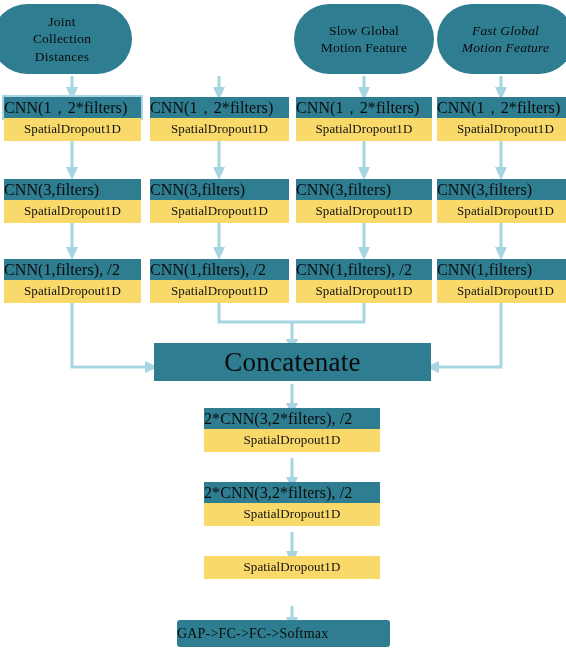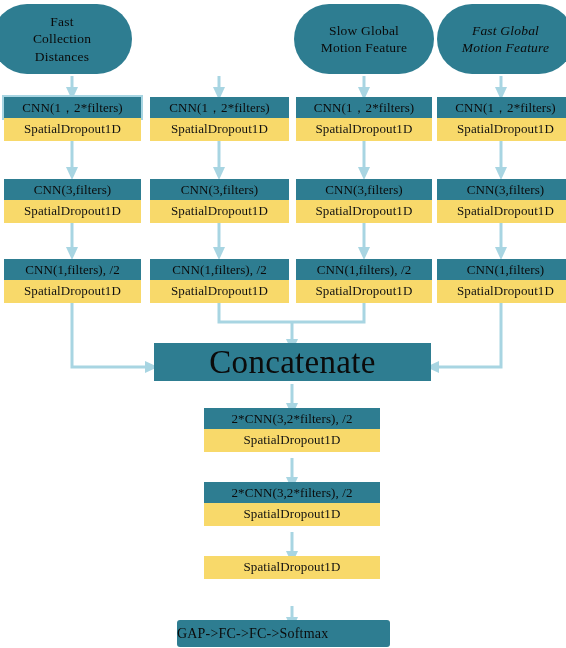--- a/index.html
+++ b/index.html
@@ -8,34 +8,34 @@
   #diagram{position:absolute;inset:0;}
   svg.edges{position:absolute;left:0;top:0;width:566px;height:648px;pointer-events:none;}
 
   .pill{
     position:absolute;background:#2E7D91;border-radius:42px;
     display:flex;align-items:center;justify-content:center;text-align:center;
     font-size:13.5px;line-height:1.28;color:#0a0a0a;letter-spacing:.2px;
   }
   .stack{position:absolute;}
   .cnn{
-    background:#2E7D91;color:#0b0b0b;text-align:center;
-    font-size:13px;line-height:21px;height:21px;letter-spacing:.1px;
+    background:#2E7D91;color:#0b0b0b;
+    font-size:16px;line-height:21px;height:21px;letter-spacing:.1px;
     white-space:nowrap;overflow:hidden;
   }
   .drop{
     background:#F8D96A;color:#111;text-align:center;
     font-size:13px;line-height:21px;height:23px;letter-spacing:.1px;
     white-space:nowrap;overflow:hidden;
   }
   .cnn.sel{box-shadow:0 0 0 2px #A8D5E2;}
   .concat{
     position:absolute;background:#2E7D91;color:#0b0b0b;
     display:flex;align-items:center;justify-content:center;
-    font-size:33px;letter-spacing:.3px;
+    font-size:27px;letter-spacing:.3px;
   }
   .final{
     position:absolute;background:#2E7D91;color:#0b0b0b;
     display:flex;align-items:center;justify-content:flex-start;
     font-size:14px;border-radius:3px;letter-spacing:.2px;
   }
 </style>
 </head>
 <body>
 
@@ -73,21 +73,21 @@
       <path d="M501,302 L501,367 L438,367" marker-end="url(#ah)"></path>
 
       <path d="M292,384 L292,404" marker-end="url(#ah)"></path>
       <path d="M292,458 L292,478" marker-end="url(#ah)"></path>
       <path d="M292,532 L292,552" marker-end="url(#ah)"></path>
       <path d="M292,606 L292,618" marker-end="url(#ah)"></path>
     </g>
   </svg>
 
   <div class="pill" style="left:-8px;top:4px;width:140px;height:70px;">
-    <span style="white-space:pre-line;">Fast
+    <span style="white-space:pre-line;">Joint
 Collection
 Distances</span>
   </div>
   <div class="pill" style="left:294px;top:4px;width:140px;height:70px;">
     <span style="white-space:pre-line;">Slow Global
 Motion Feature</span>
   </div>
   <div class="pill" style="left:437px;top:4px;width:137px;height:70px;">
     <span style="white-space:pre-line;font-style:italic;">Fast Global
 Motion Feature</span>

